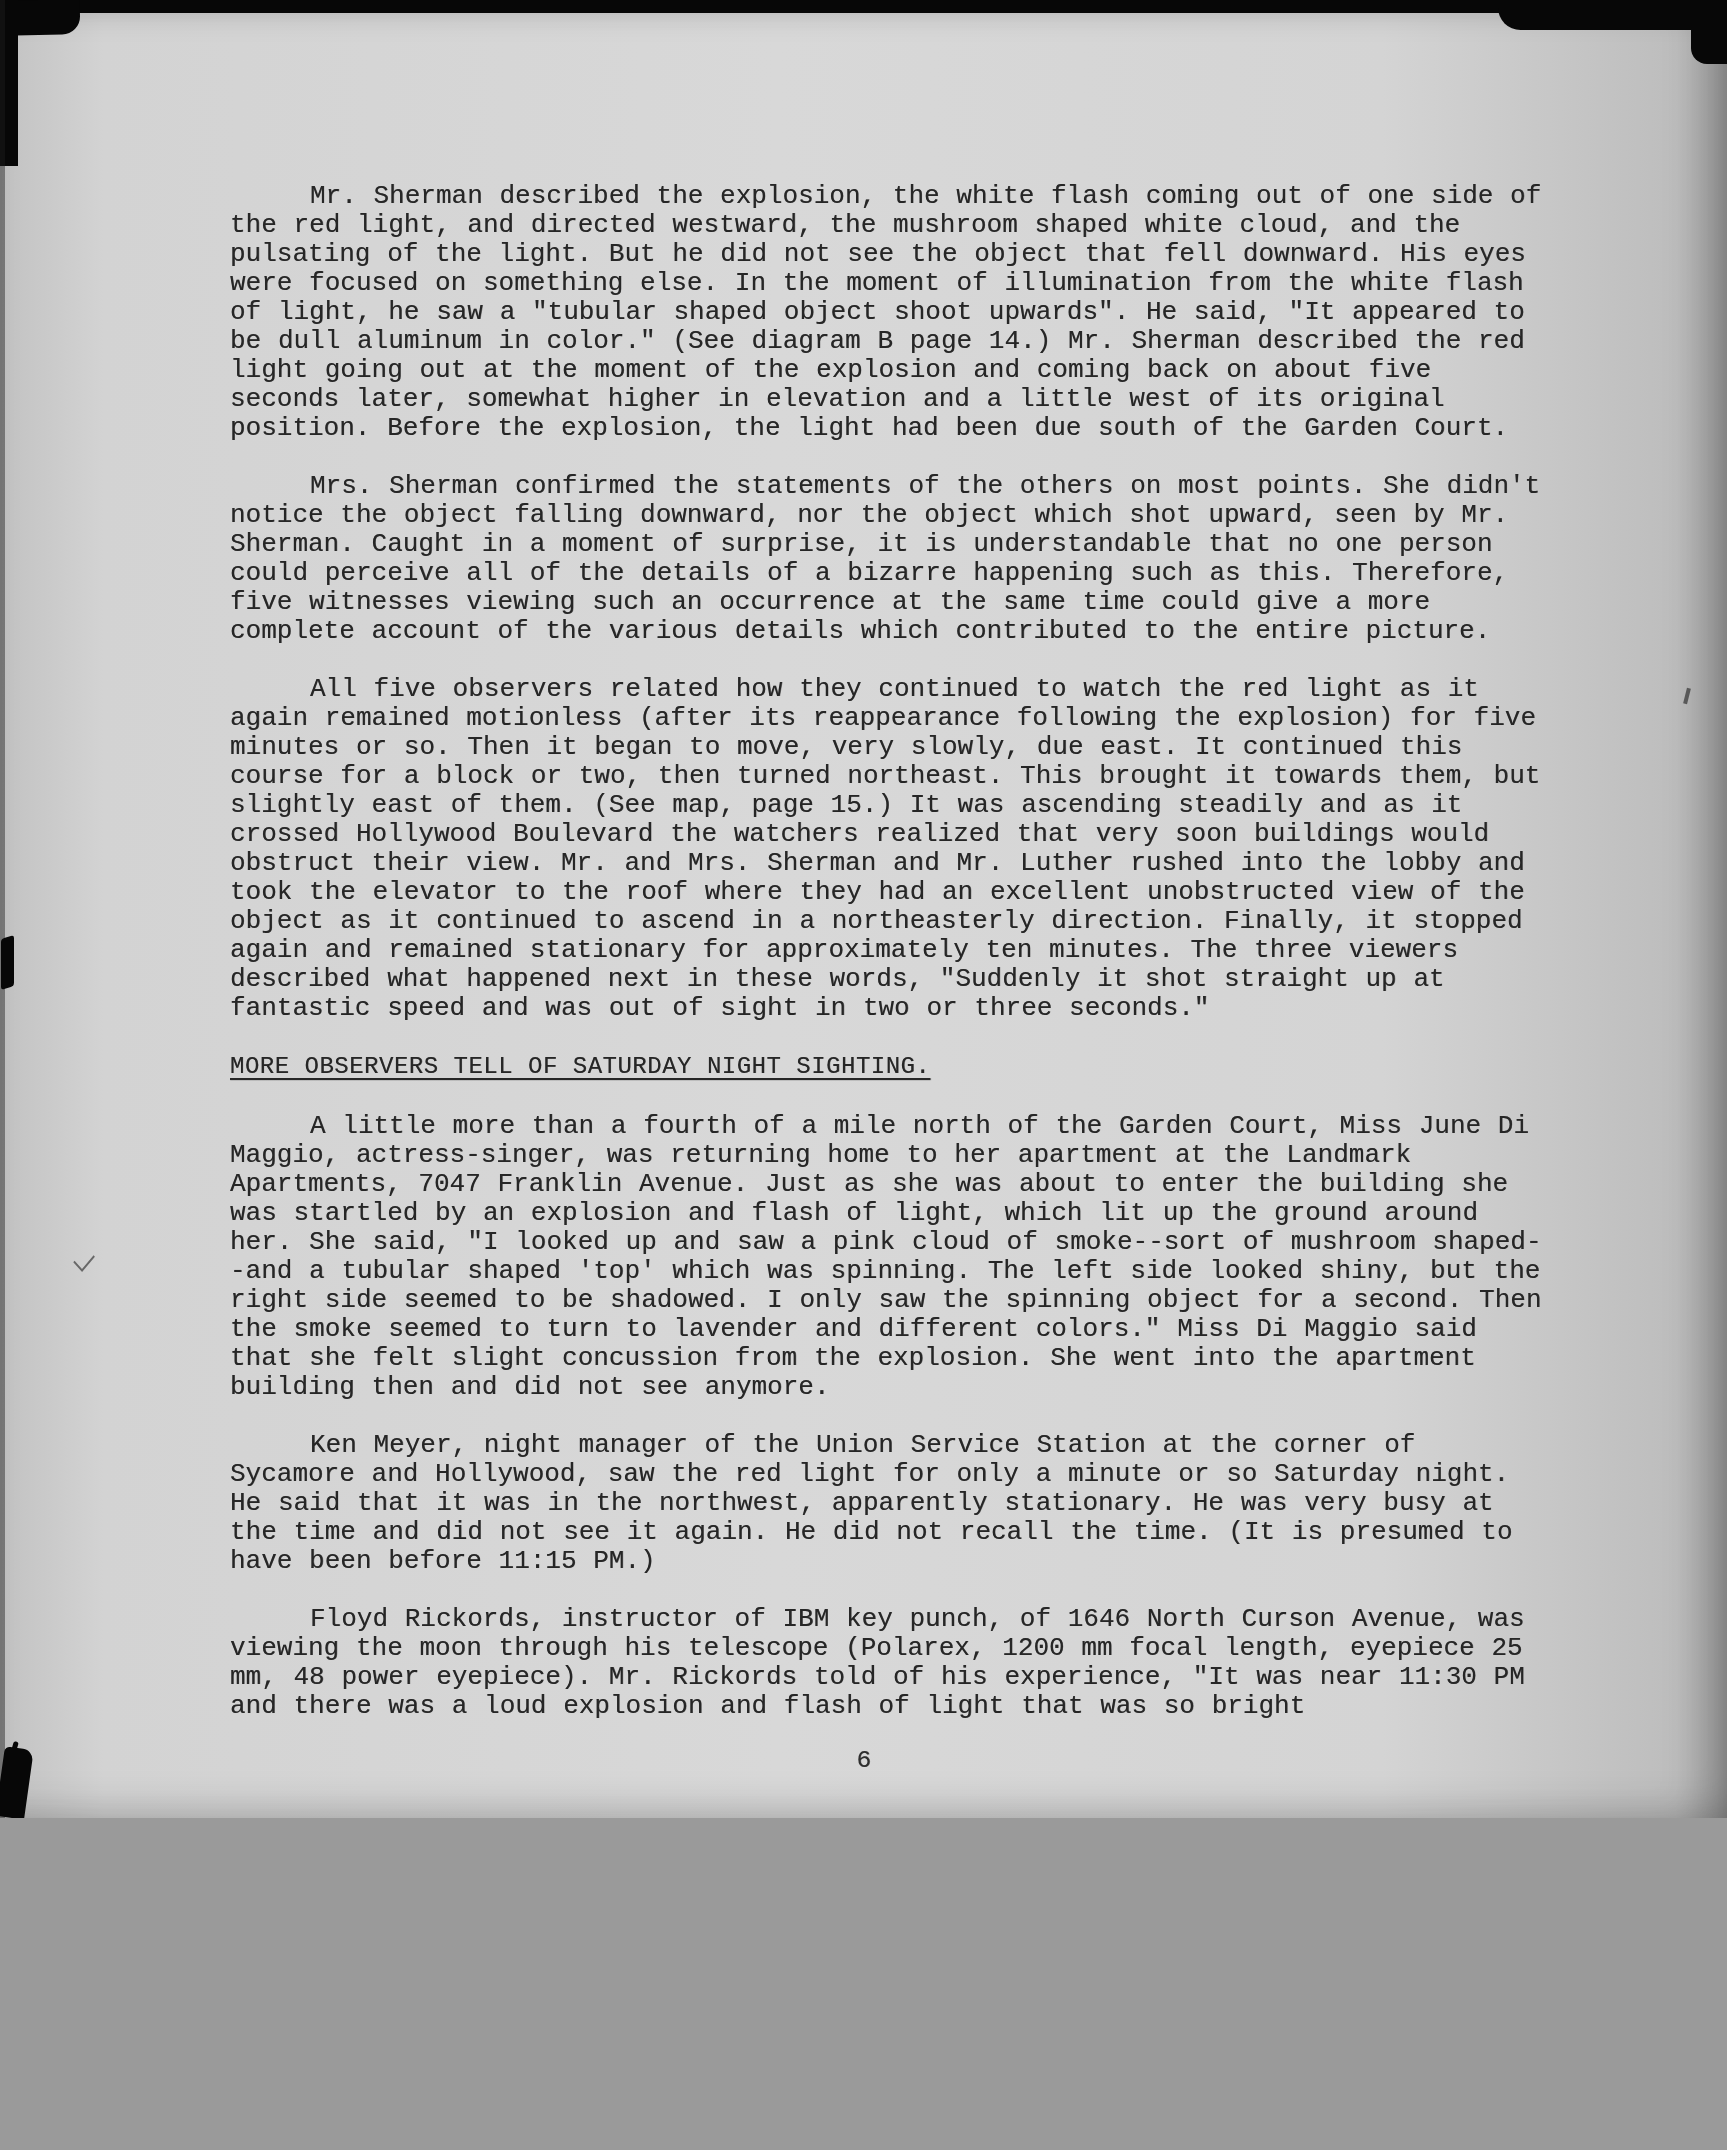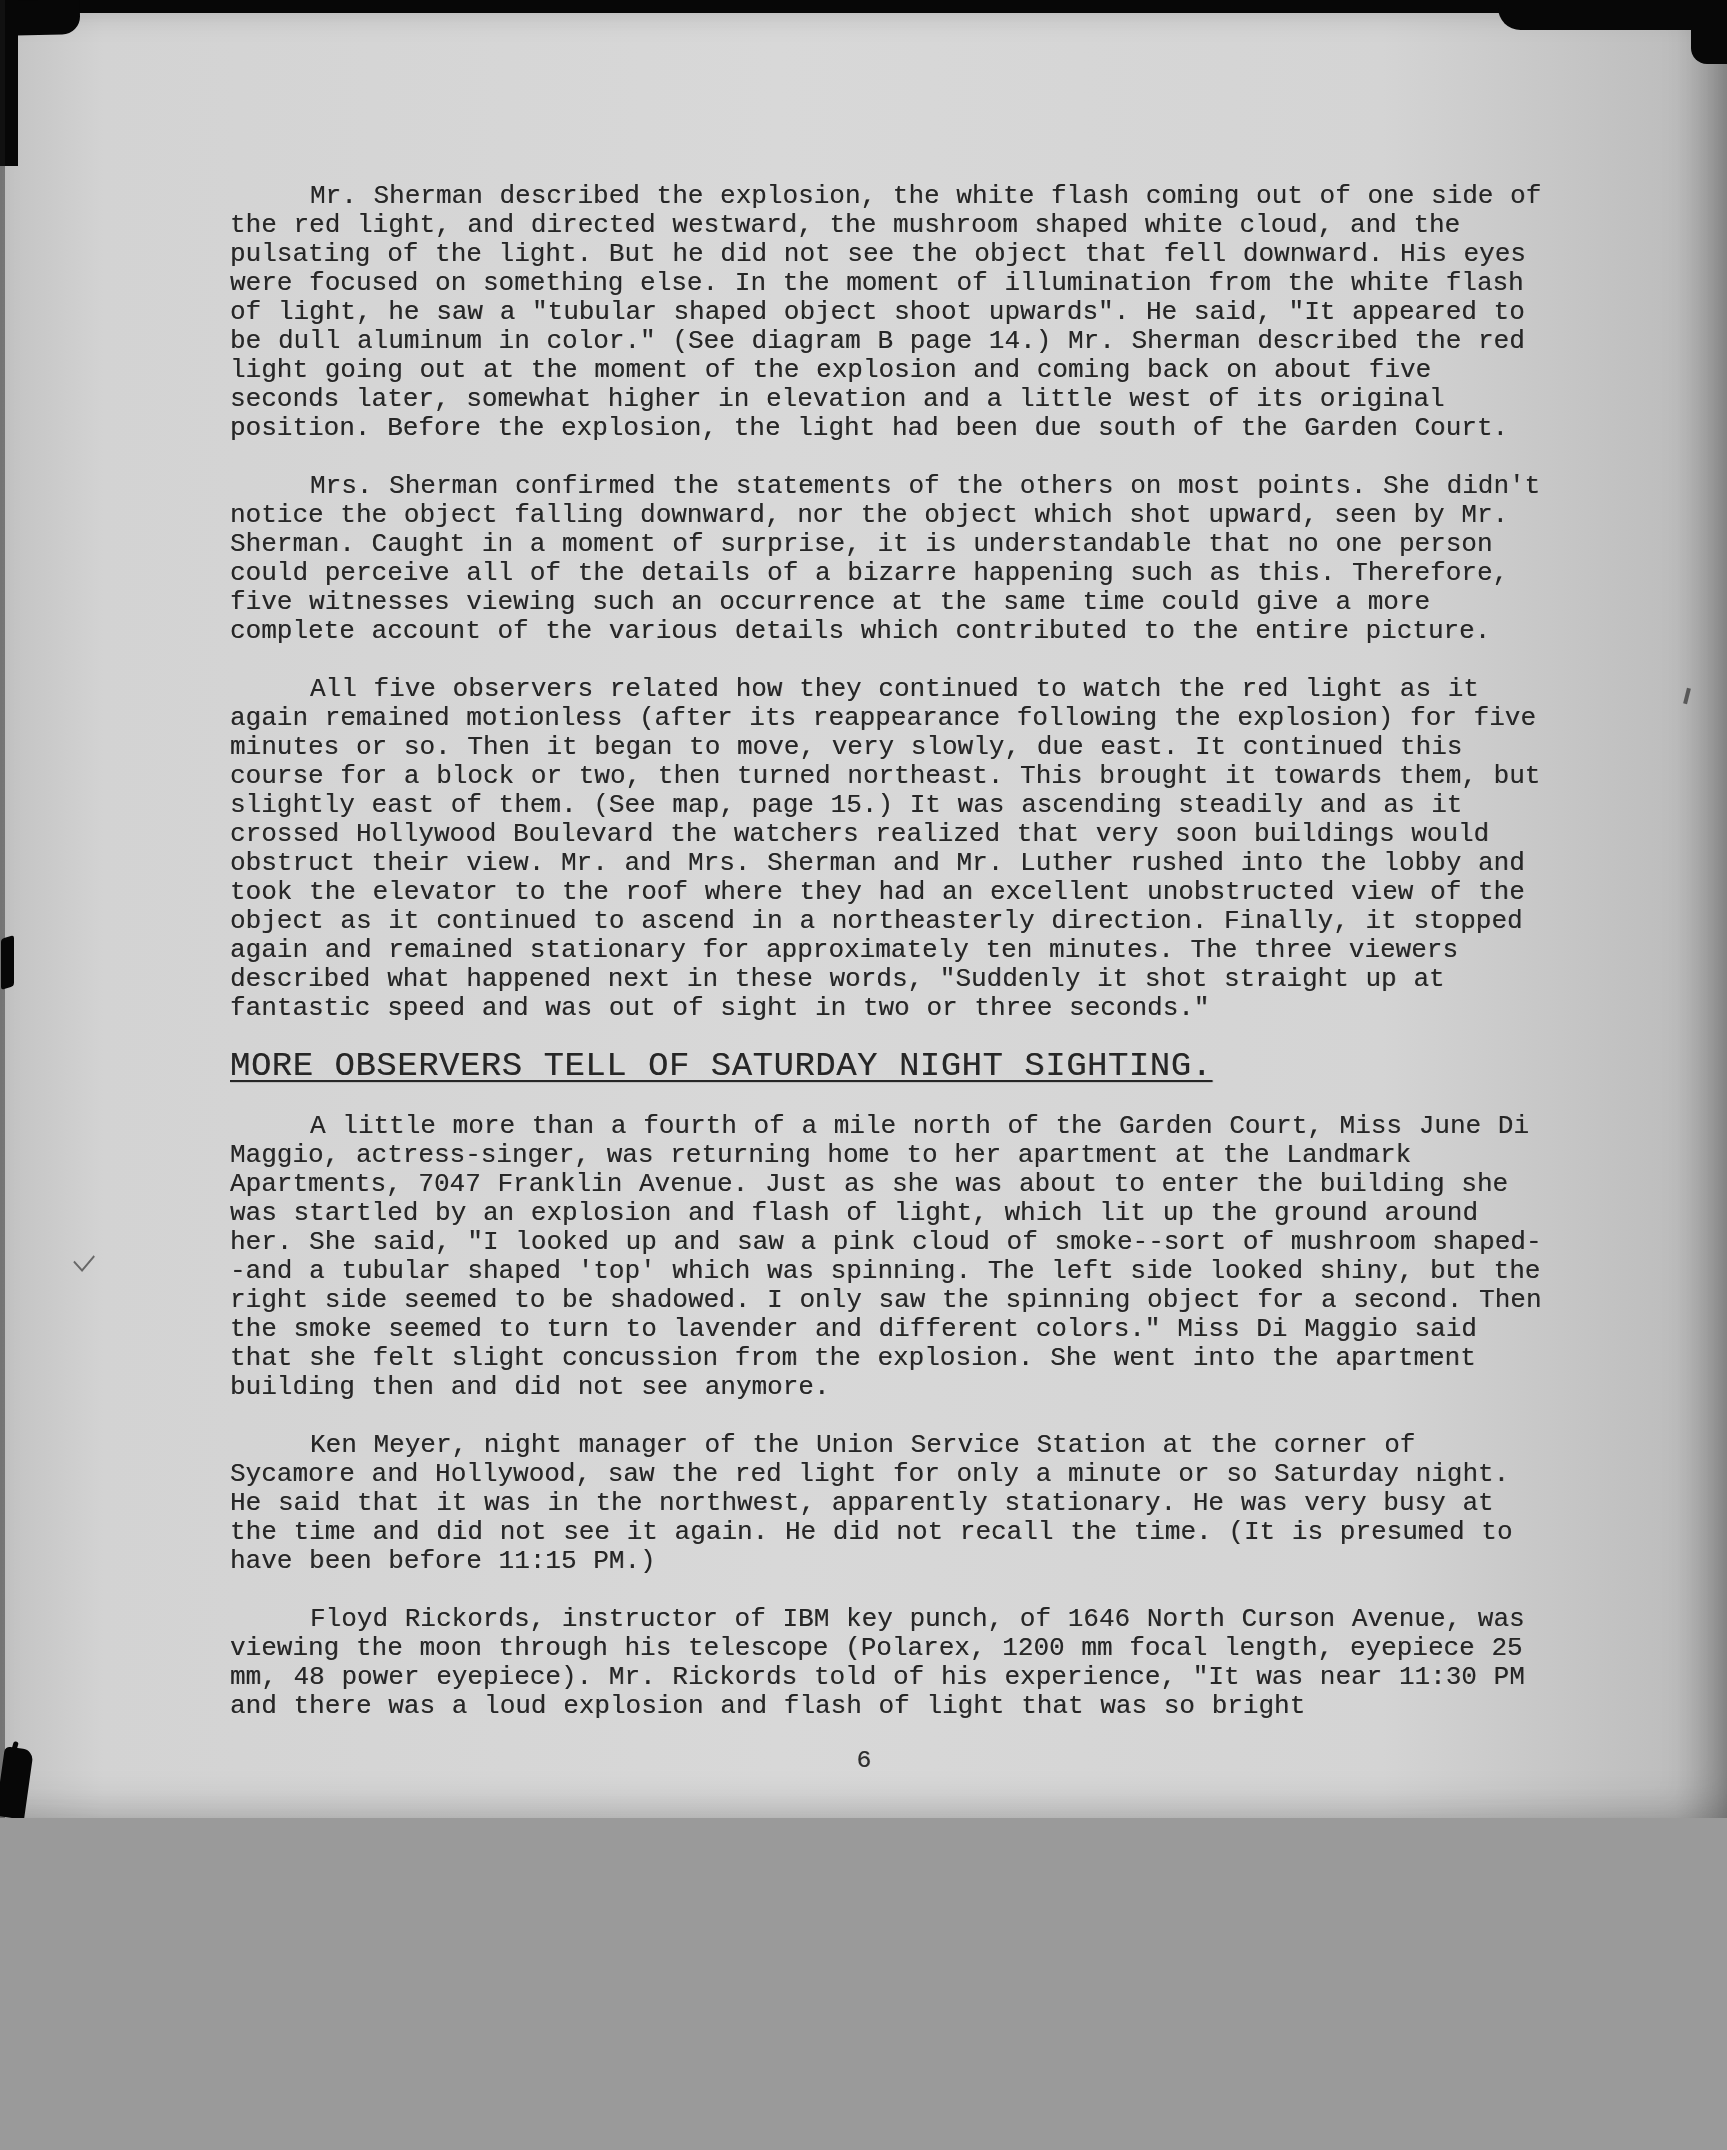--- a/index.html
+++ b/index.html
@@ -52,21 +52,21 @@
     line-height: 29px;
     text-shadow: 0.3px 0.3px 0.5px rgba(55,55,55,0.55);
   }
   .text-block p {
     margin: 0 0 29px 0;
     text-indent: 80px;
     word-spacing: 1.1px;
   }
   .section-heading {
     margin: 4.3px 0 31px 0;
-    font-size: 34px;
+    font-size: 24px;
     font-weight: normal;
     letter-spacing: 0.5px;
     text-decoration: underline;
     text-decoration-thickness: 1.6px;
     text-underline-offset: 4.8px;
   }
   .page-number {
     position: absolute;
     left: 50%;
     transform: translateX(-50%);

